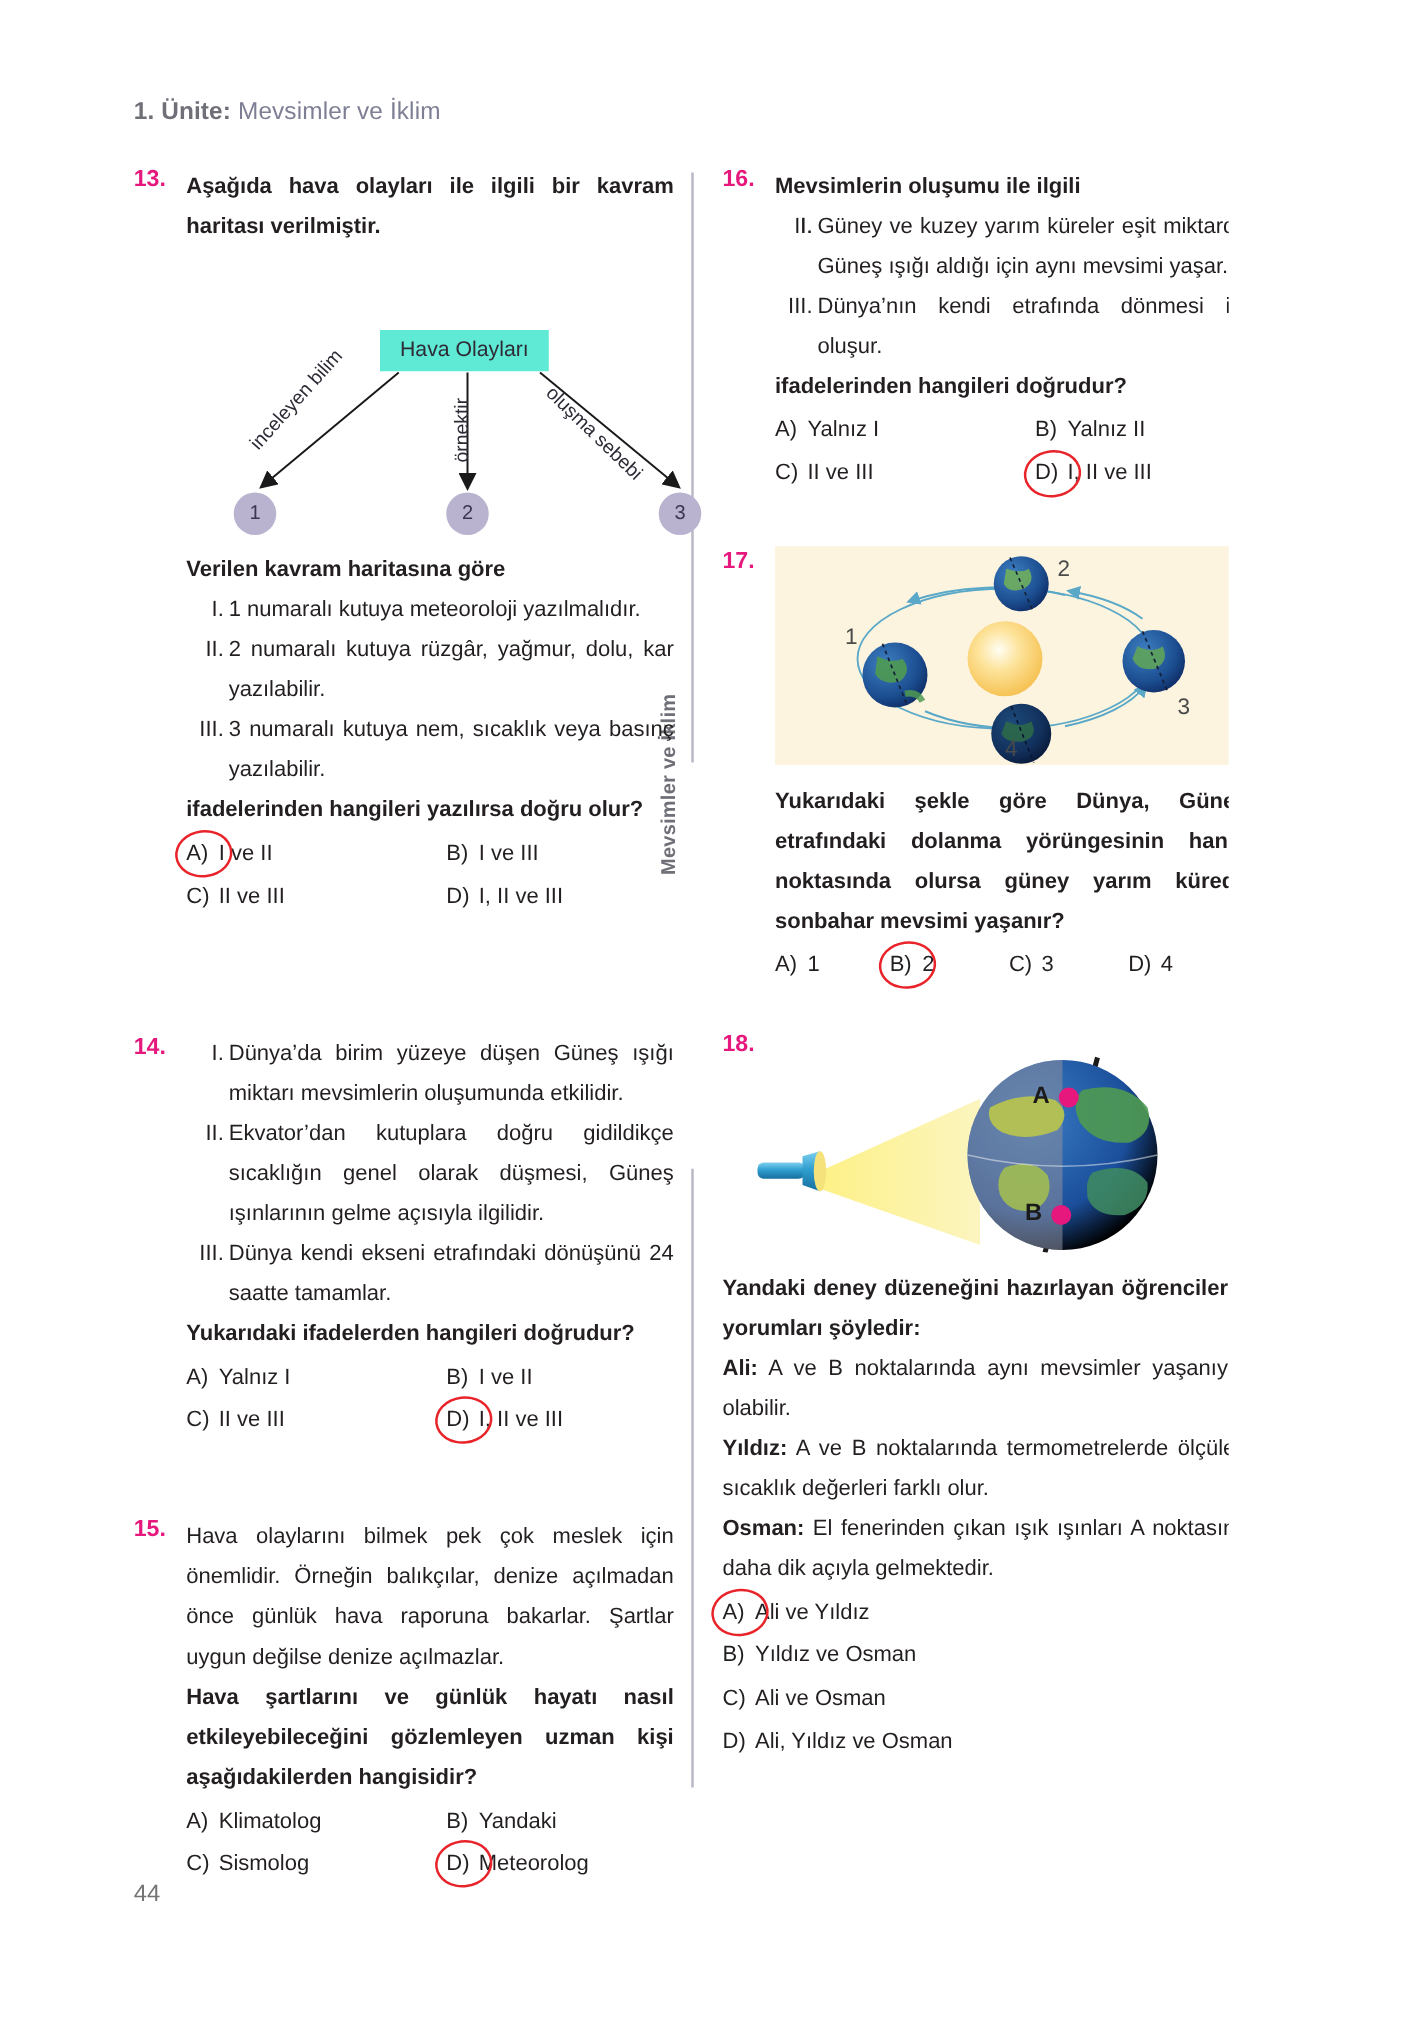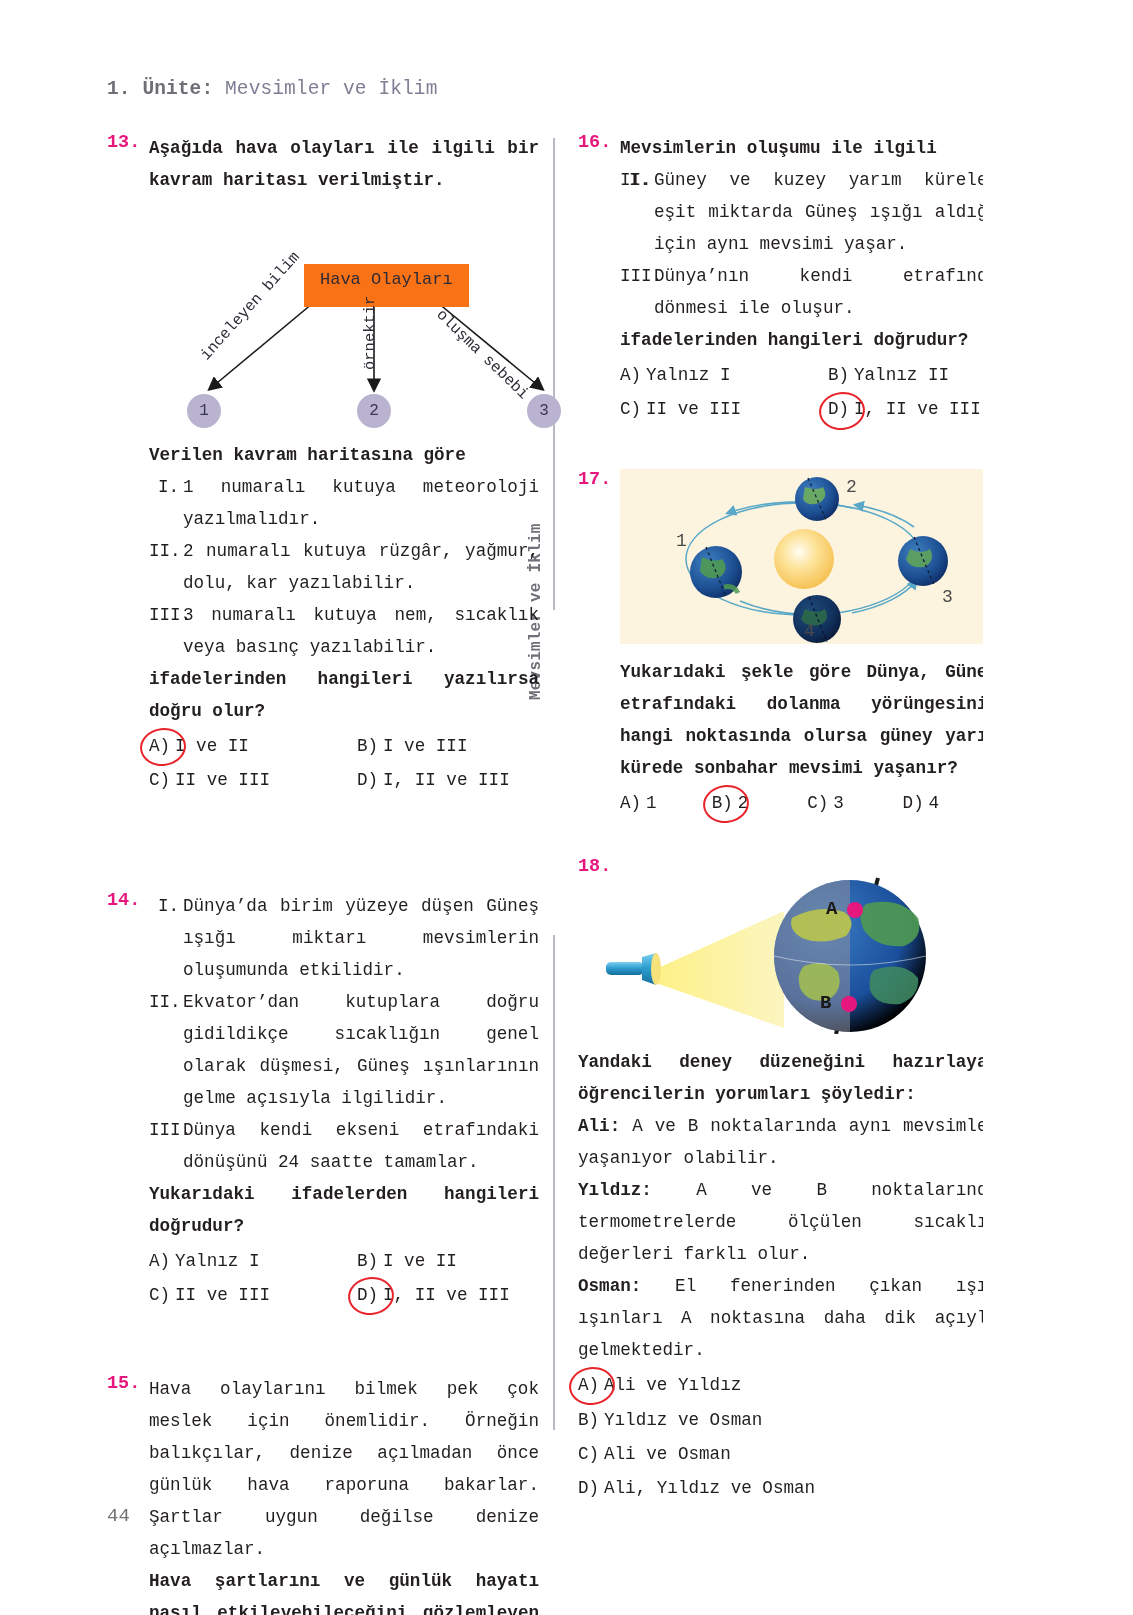--- a/index.html
+++ b/index.html
@@ -10,21 +10,20 @@
   body {
     font-family: "Liberation Sans", sans-serif;
     color: #231f20;
   }
   .page {
     position: relative;
     width: 983px;
     height: 1615px;
     background: #ffffff;
     overflow: hidden;
-    font-family: Liberation Mono, monospace;
   }
 
   
   .unit-header {
     position: absolute;
     left: 107px;
     top: 78px;
     font-size: 19.5px;
     letter-spacing: .1px;
     white-space: nowrap;
@@ -178,24 +177,24 @@
   
   .concept-map {
     position: relative;
     height: 175px;
     margin: 6px 0 10px 0;
   }
   .cm-box {
     position: absolute;
     left: 155px;
     top: 62px;
-    background: #f97316;
+    background: #5eead4;
     color: #2e2a36;
     font-size: 17px;
-    padding: 6px 16px 18px 16px;
+    padding: 6px 16px 7px 16px;
     white-space: nowrap;
   }
   .cm-node {
     position: absolute;
     width: 34px;
     height: 34px;
     border-radius: 50%;
     background: #b9b3cf;
     color: #3b3650;
     font-size: 16px;

